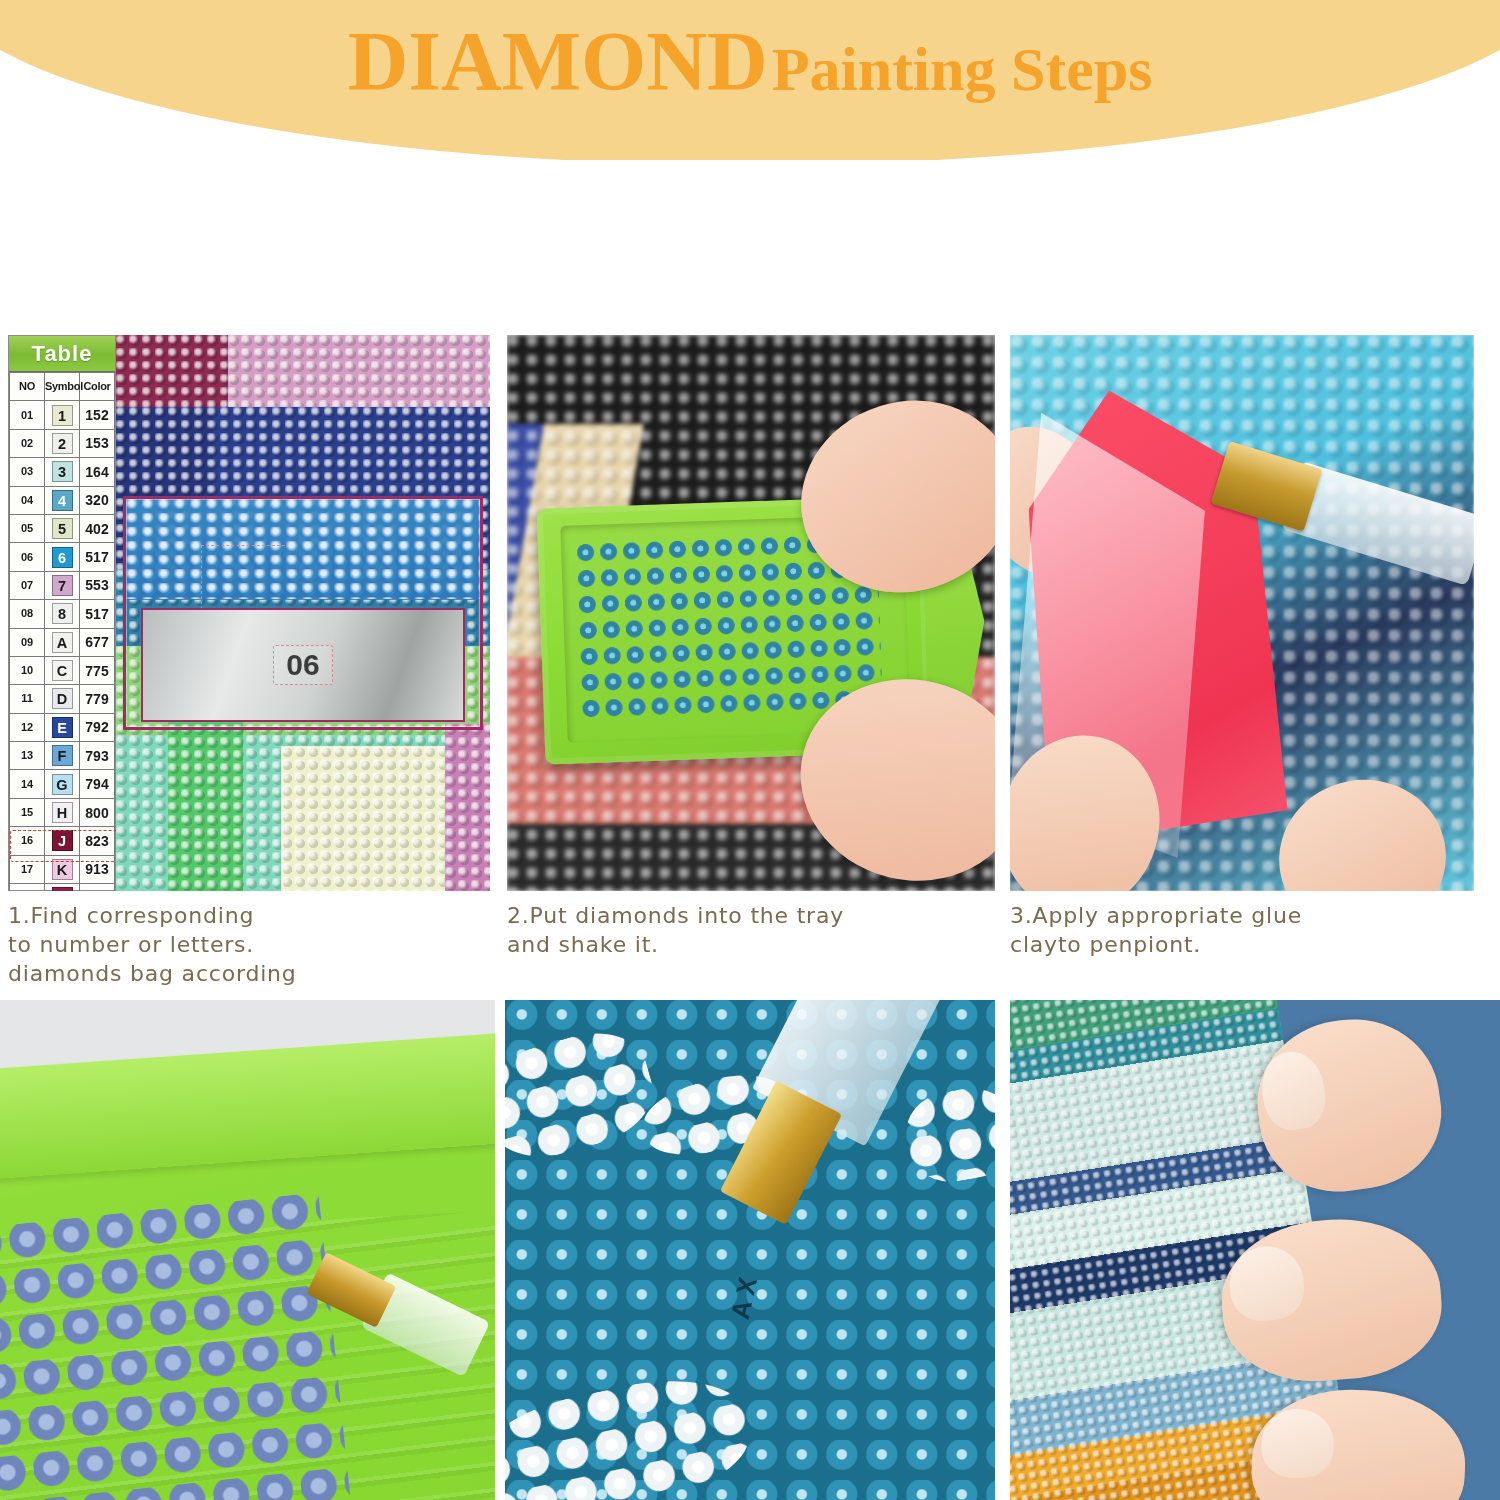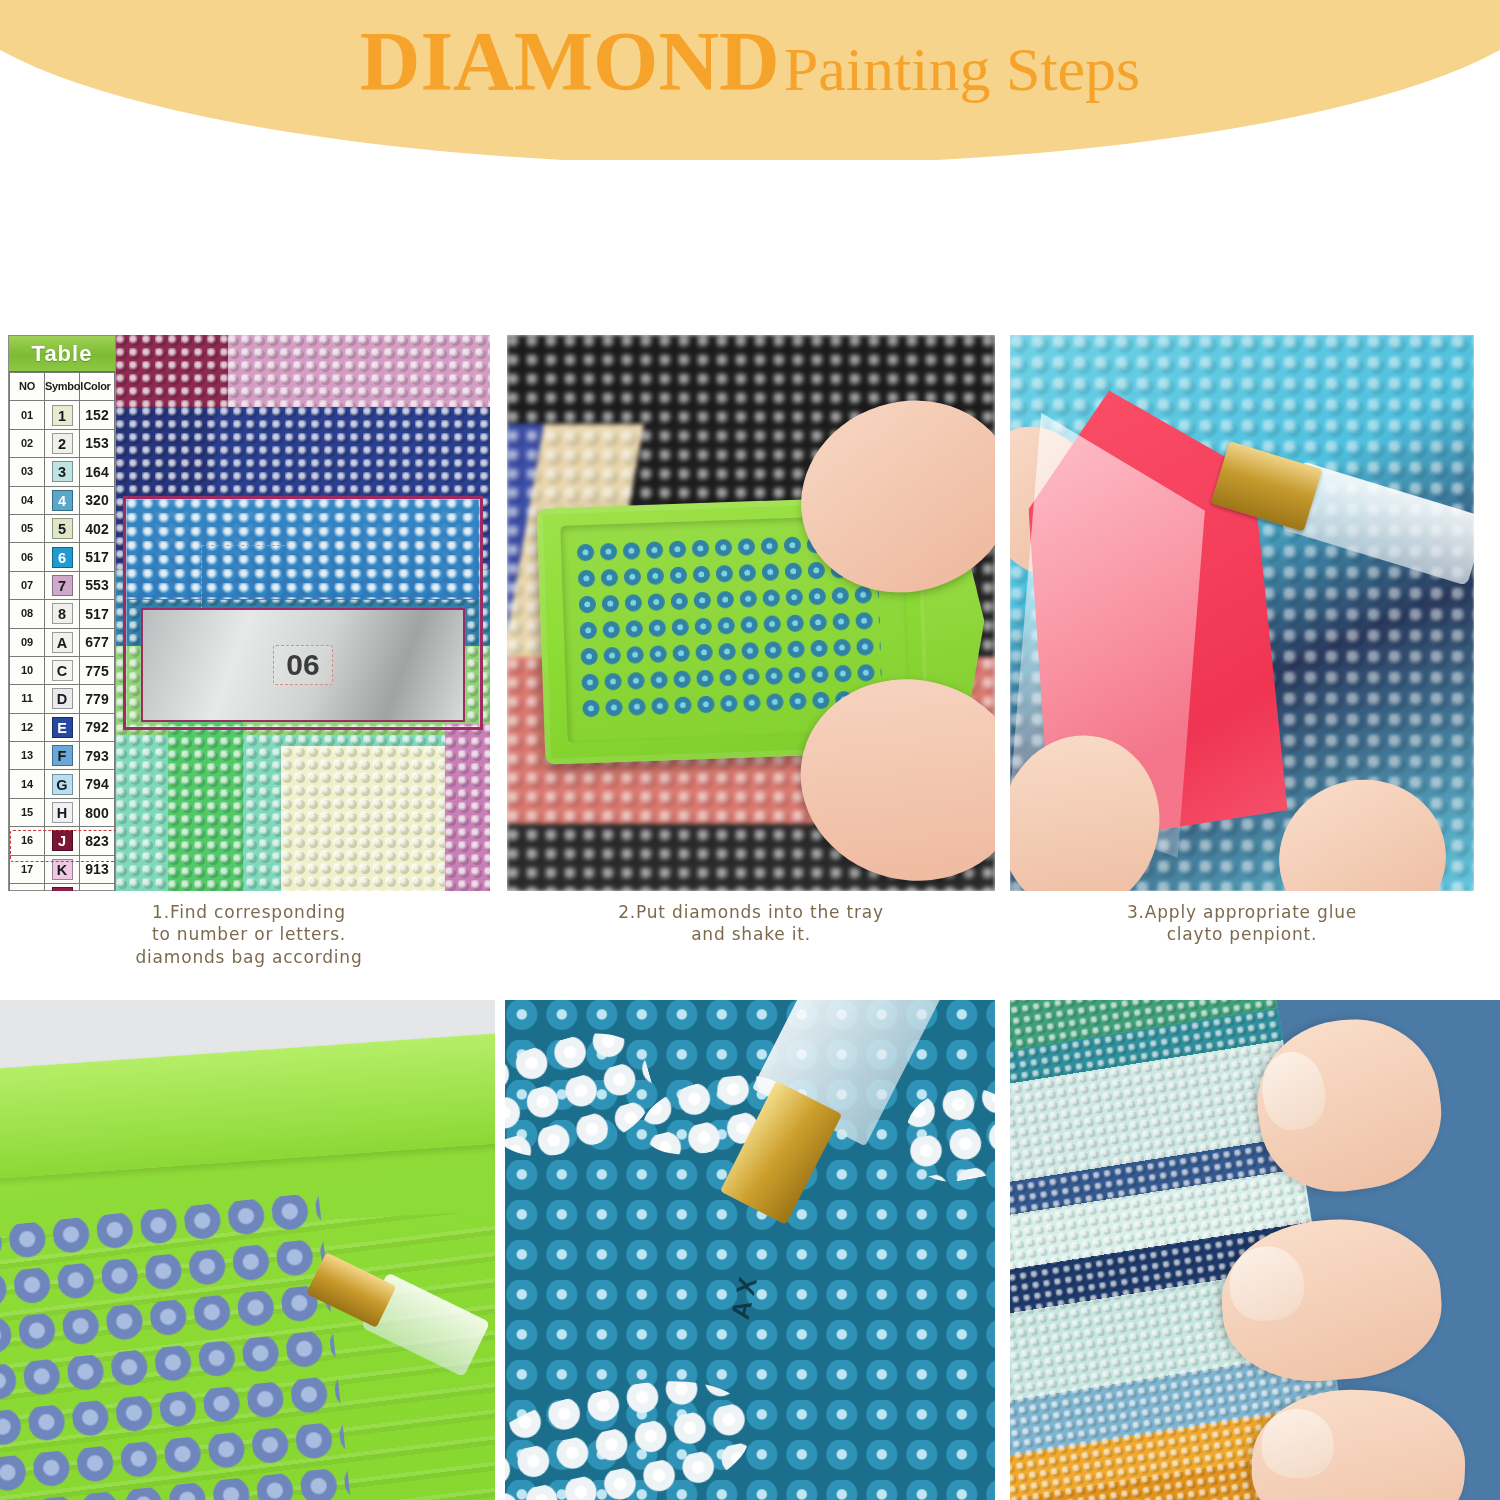--- a/index.html
+++ b/index.html
@@ -25,39 +25,39 @@
     text-align:center; white-space:nowrap;
     line-height:1;
   }
   .title-bold {
     font-family:"Liberation Serif", serif;
     font-size:84px; font-weight:700; color:#f5a32a;
     letter-spacing:0px; vertical-align:baseline;margin-top:40px;
   }
   .title-light {
     font-family:"Liberation Serif", serif;
-    font-size:62px; font-weight:400; color:#f5a32a;
+    font-size:62px; font-weight:700; color:#f5a32a;
     vertical-align:baseline; padding-left:4px;
   }
 
   
   #grid {
     position:absolute; left:0; top:330px; width:1500px; height:1170px;
   }
   .cell { position:absolute; }
 
   .panel {
     position:absolute; left:0; top:0; right:0;
     overflow:hidden; background:#ddd;
   }
   .caption {
     position:absolute; left:0; right:0;
-    text-align:center; color:#7c6a4e;
+    text-align:left; color:#7c6a4e;
     font-family:"DejaVu Sans", sans-serif;
-    font-size:17px; line-height:1.32; letter-spacing:0.8px;
+    font-size:22px; line-height:1.32; letter-spacing:0.8px;
     font-weight:400;
   }
 
   
   #p1 { display:flex; }
   #color-table {
     width:108px; height:100%;
     background:#fdfdfa;
     border:1px solid #8b8b8b;
     font-family:"Liberation Sans", sans-serif;

